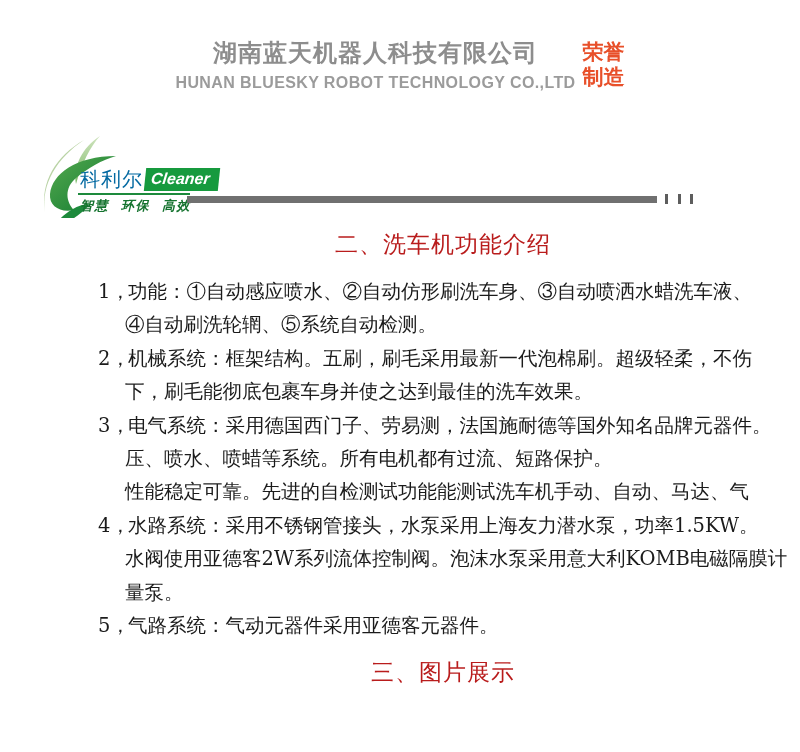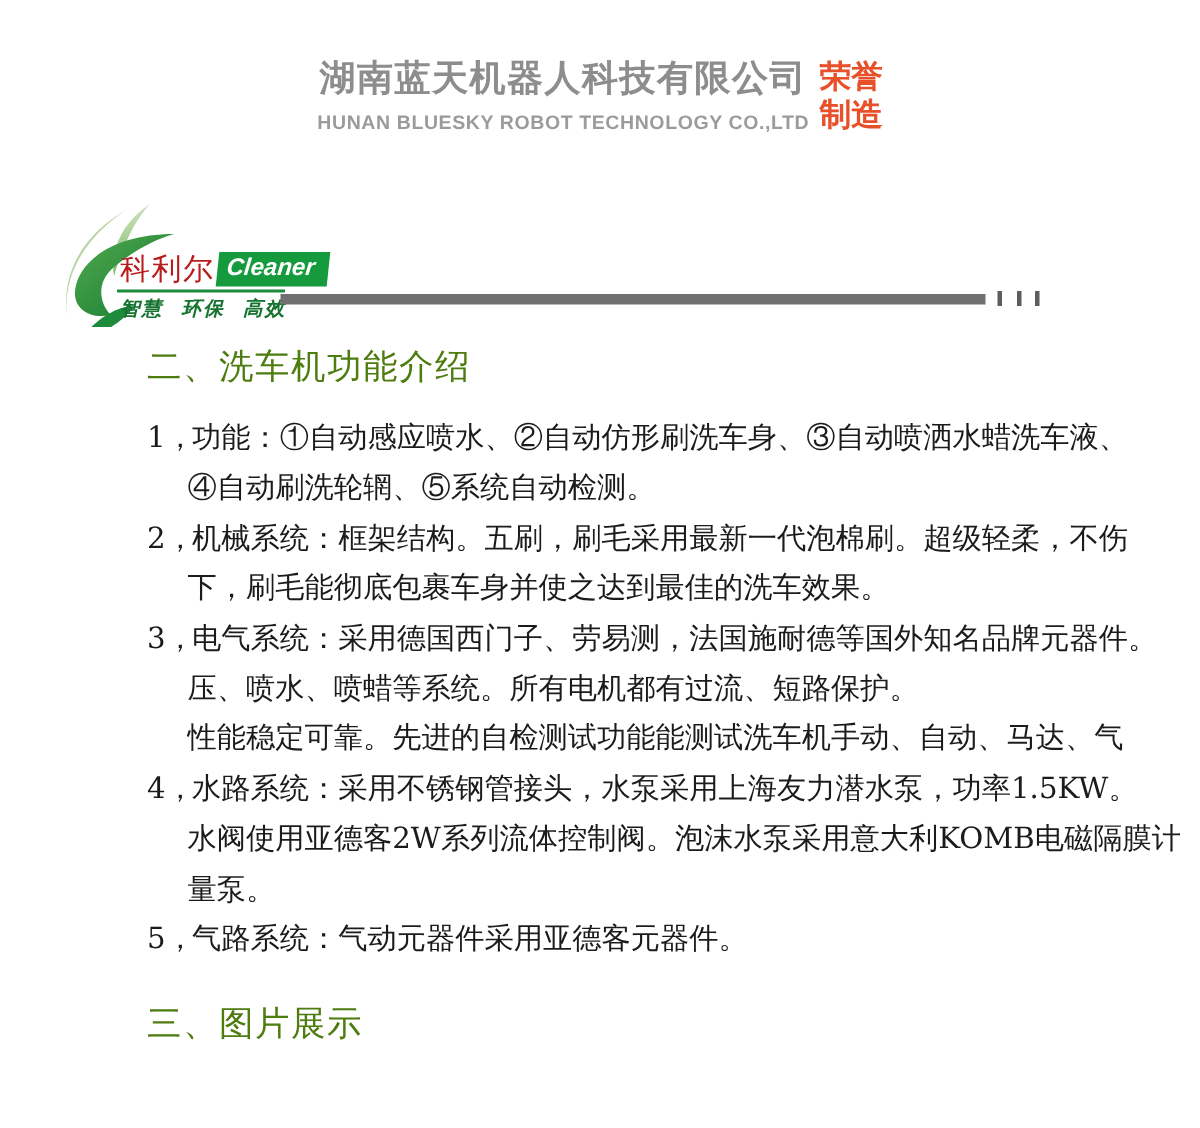--- a/index.html
+++ b/index.html
@@ -12,56 +12,56 @@
   .header {
     position:absolute; top:38px; left:0; width:100%;
     display:flex; justify-content:center; align-items:flex-start; gap:7px;
   }
   .company-names { text-align:center; }
   .company-cn {
     font-family:"Liberation Sans", sans-serif; font-weight:bold;
     font-size:24px; line-height:30px; color:#8d8d8d; letter-spacing:1px;
   }
   .company-en {
-    font-family:"Liberation Sans", sans-serif; font-size:13px;
+    font-family:"Liberation Sans", sans-serif; font-size:16px;
     color:#9b9b9b; letter-spacing:0.4px; margin-top:6px; font-weight:bold;
   }
   .honor-badge {
     font-family:"Liberation Sans", sans-serif; font-weight:bold;
     font-size:21px; line-height:25px; color:#e8502a; margin-top:1px;
   }
 
   
   .brand { position:absolute; left:28px; top:136px; width:740px; height:80px; }
   .leaf-svg { position:absolute; left:0; top:0; }
   .brand-name-row { position:absolute; left:52px; top:30px; display:flex; align-items:center; }
-  .brand-cn { font-size:20px; color:#b91c1c; letter-spacing:1px; }
+  .brand-cn { font-size:20px; color:#0369a1; letter-spacing:1px; }
   .cleaner-box {
     background:#169a3e; color:#ffffff; font-family:"Liberation Sans", sans-serif;
     font-style:italic; font-weight:bold; font-size:16px; line-height:20px;
     padding:1px 9px 2px 6px; margin-left:2px; transform:skewX(-6deg);
   }
   .brand-underline { position:absolute; left:50px; top:57px; width:112px; height:2px; background:#1d8a3c; }
   .slogan {
     position:absolute; left:52px; top:61px; font-size:13px; font-weight:bold;
     font-style:italic; color:#15732f; letter-spacing:1.5px; word-spacing:6px; white-space:nowrap;
   }
 
   
   .divider-bar { position:absolute; left:187px; top:196px; width:470px; height:7px; background:#707070; }
   .divider-dash { position:absolute; top:194px; width:3px; height:10px; background:#5d5d5d; }
   .dash-1 { left:665px; } .dash-2 { left:678px; } .dash-3 { left:690px; }
 
   
   .main { position:absolute; left:98px; top:231px; width:690px; }
   .section-title {
     font-family:"Liberation Sans", sans-serif; font-size:23px; line-height:26px;
-    margin:0 0 18px 0; font-weight:normal; color:#4d7c0f; letter-spacing:1px; white-space:nowrap;
+    margin:0 0 18px 0; font-weight:normal; color:#b91c1c; letter-spacing:1px; white-space:nowrap;text-align:center;
   }
-  .section-title.bottom { margin-top:27px; margin-bottom:0; }
+  .section-title.bottom { margin-top:17px; margin-bottom:0; }
   .line { font-size:19.5px; line-height:33.4px; white-space:nowrap; }
   .num { display:inline-block; width:30px; }
   .cont { padding-left:27px; }
 </style>
 </head>
 <body>
 
 <div class="page">
 
   <div class="header">

